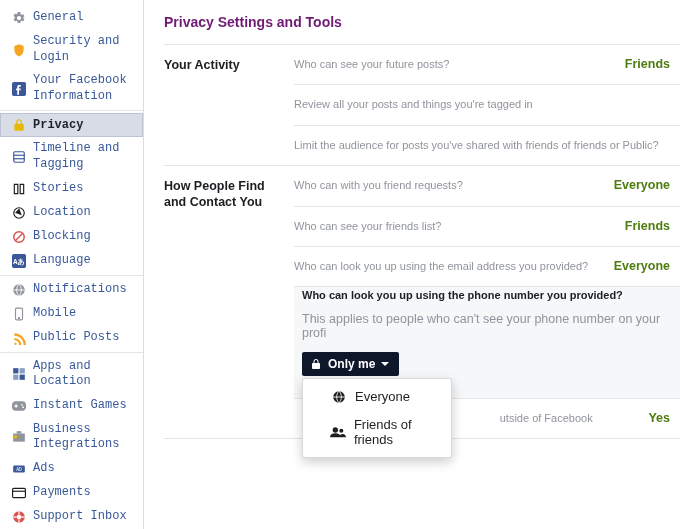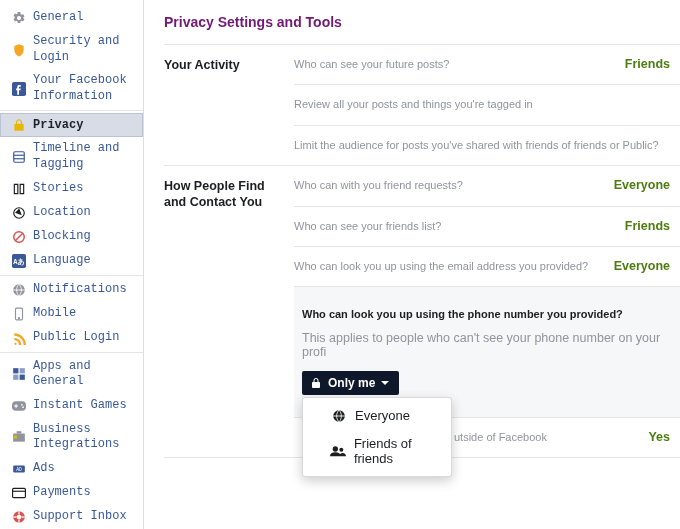--- a/index.html
+++ b/index.html
@@ -77,21 +77,21 @@
   .rows { flex: 1; }
   .row {
     display: flex;
     align-items: flex-start;
     padding: 12px 4px 12px 0;
     border-top: 1px solid #e5e5e5;
   }
   .rows .row:first-child { border-top: none; }
   .row.expanded {
     background: #f6f7f9;
-    padding-top: 20px;
+    padding-top: 1px;
     padding-bottom: 22px;
     padding-left: 8px;
     flex-direction: column;
     gap: 8px;
   }
   .row-label {
     flex: 1;
     color: #90949c;
     font-size: 11px;
     line-height: 1.4;
@@ -267,35 +267,35 @@
             </svg>
           </span>
         <span class="label">Mobile</span>
       </div>
       <div class="sidebar-item">
         <span class="ic">
             <svg width="14" height="14" viewBox="0 0 24 24" fill="#f5a623">
               <path d="M4 4v4c8.8 0 16 7.2 16 16h4C24 13 15 4 4 4zm0 8v4c4.4 0 8 3.6 8 8h4c0-6.6-5.4-12-12-12zm2 8c-1.1 0-2 .9-2 2s.9 2 2 2 2-.9 2-2-.9-2-2-2z"></path>
             </svg>
           </span>
-        <span class="label">Public Login</span>
+        <span class="label">Public Posts</span>
       </div>
     </div>
 
     <div class="sidebar-group">
       <div class="sidebar-item">
         <span class="ic">
             <svg width="14" height="14" viewBox="0 0 24 24">
               <rect x="2" y="2" width="9" height="9" fill="#3b5998"></rect>
               <rect x="13" y="2" width="9" height="9" fill="#8b9dc3"></rect>
               <rect x="2" y="13" width="9" height="9" fill="#8b9dc3"></rect>
               <rect x="13" y="13" width="9" height="9" fill="#3b5998"></rect>
             </svg>
           </span>
-        <span class="label">Apps and General</span>
+        <span class="label">Apps and Location</span>
       </div>
       <div class="sidebar-item">
         <span class="ic">
             <svg width="14" height="12" viewBox="0 0 24 16" fill="#90949c">
               <path d="M6 0h12c3.3 0 6 2.7 6 6v4c0 3.3-2.7 6-6 6H6c-3.3 0-6-2.7-6-6V6c0-3.3 2.7-6 6-6z"></path>
               <circle cx="17" cy="6" r="1.5" fill="#fff"></circle>
               <circle cx="19" cy="10" r="1.5" fill="#fff"></circle>
               <rect x="4" y="7" width="6" height="2" fill="#fff"></rect>
               <rect x="6" y="5" width="2" height="6" fill="#fff"></rect>
             </svg>
@@ -420,20 +420,20 @@
                       <path d="M0 16c0-4 3-6 8-6s8 2 8 6M14 16c0-3 2-5 5-5s5 2 5 5"></path>
                     </svg>
                   </span>
                 <span>Friends of friends</span>
               </div>
 
             </div>
           </div>
         </div>
         <div class="row">
-          <div class="row-label" style="text-align:left; padding-left:160px;">utside of Facebook</div>
+          <div class="row-label" style="text-align:center; padding-left:160px;">utside of Facebook</div>
           <div class="row-value">Yes</div>
         </div>
       </div>
     </div>
 
   </div>
 </div>
 
 </body></html>

